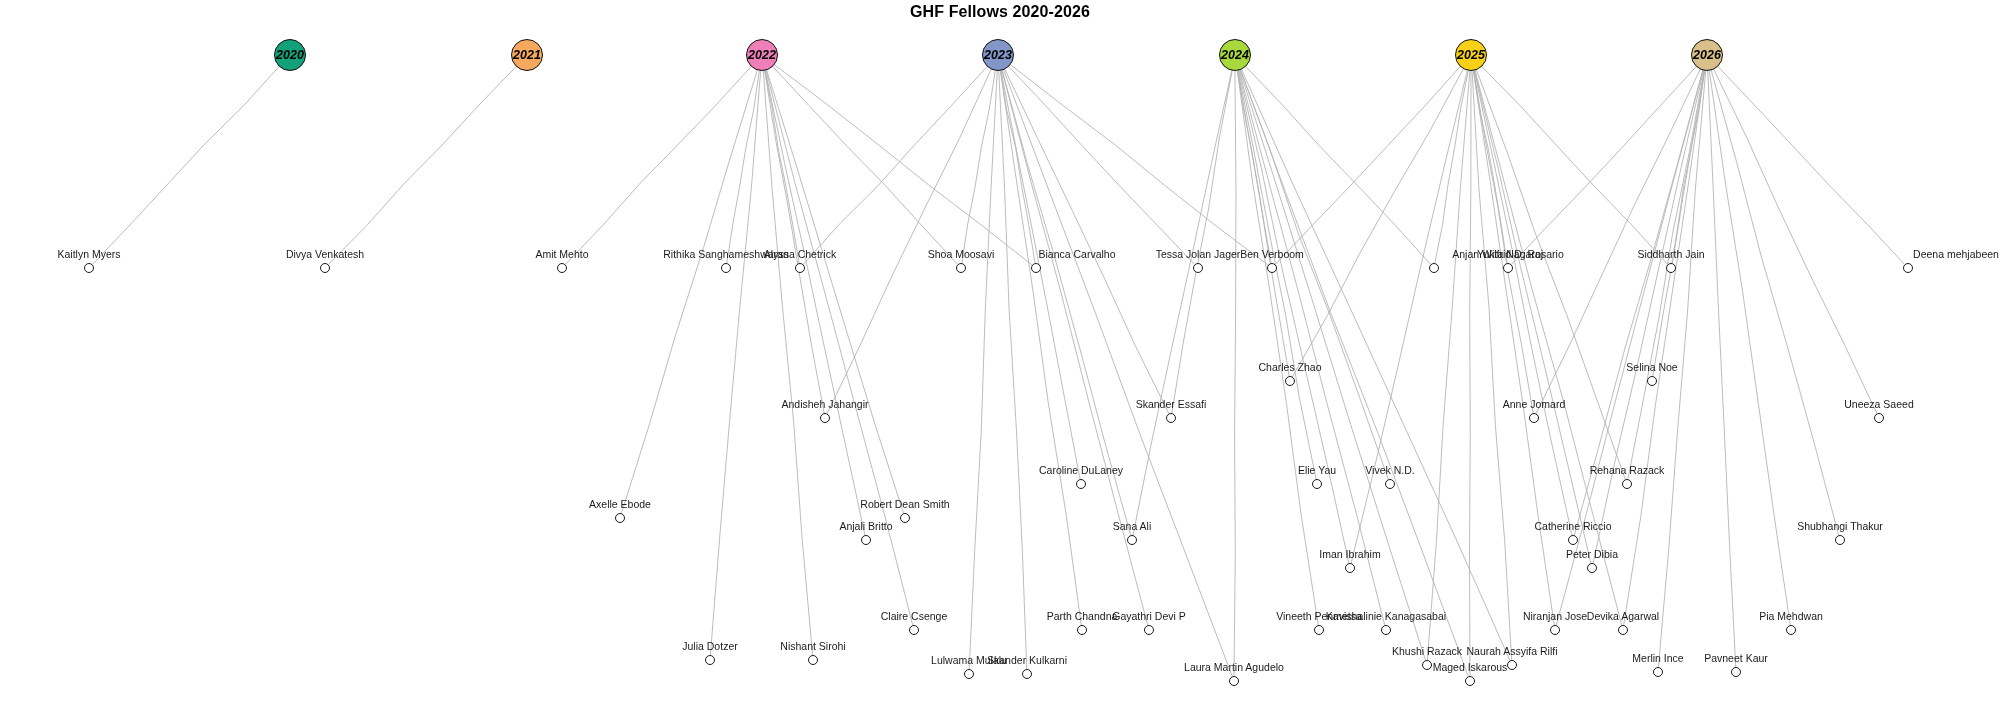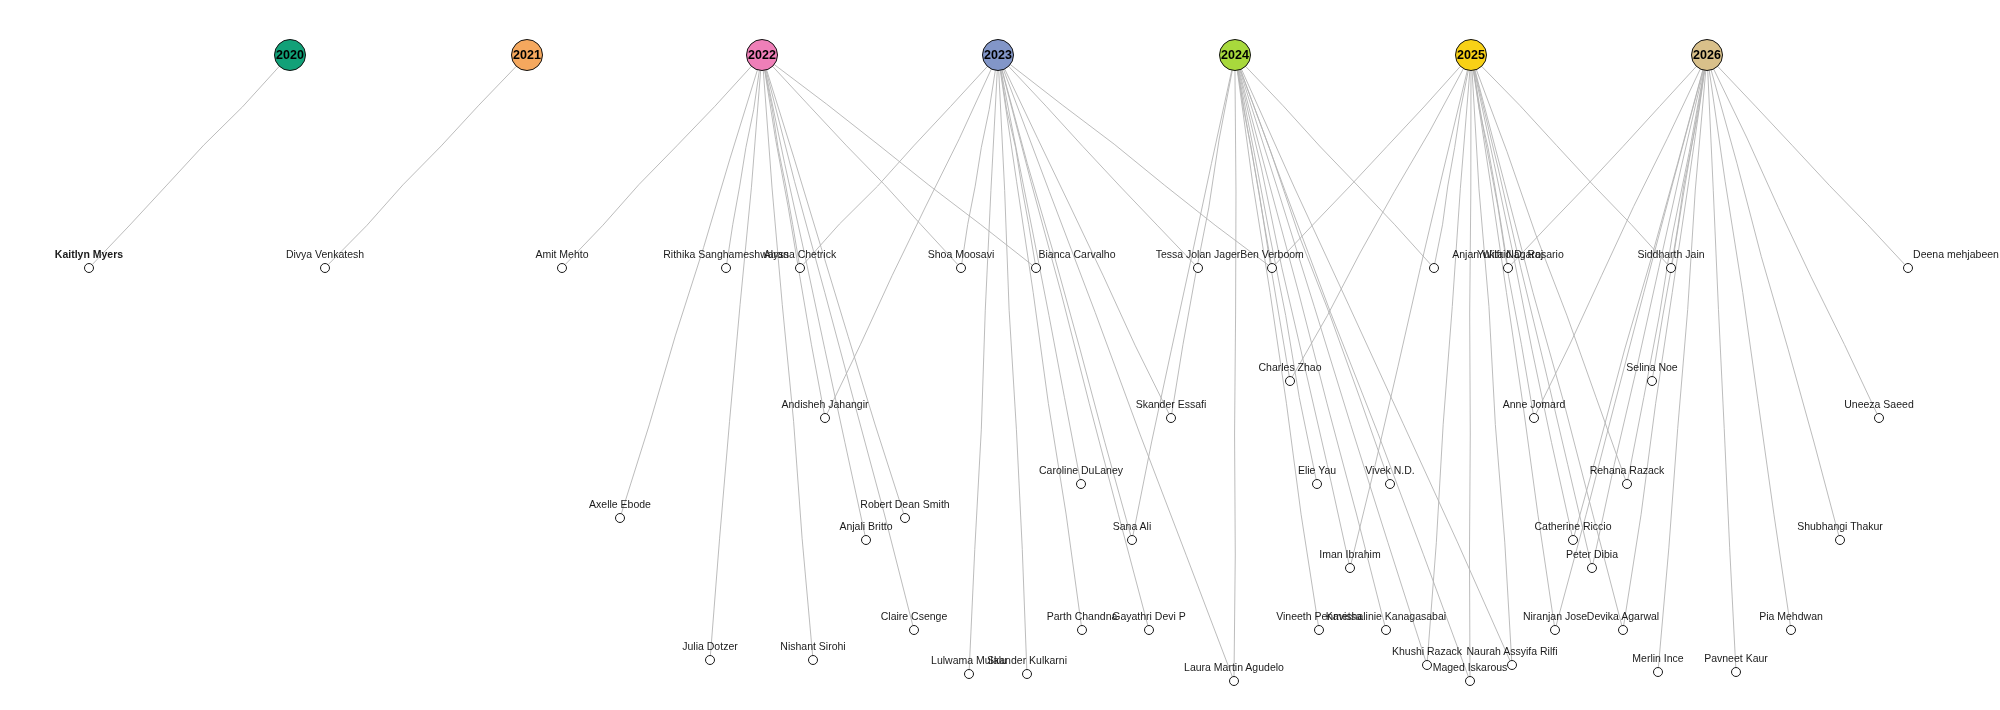--- a/index.html
+++ b/index.html
@@ -51,20 +51,21 @@
     width: 32px;
     height: 32px;
     margin-left: -16px;
     margin-top: -16px;
     border-radius: 50%;
     border: 1.2px solid #111111;
     box-sizing: border-box;
     display: flex;
     align-items: center;
     justify-content: center;
+    font-style: italic;
   }
   .year-label {
     font-size: 12.5px;
     font-weight: bold;
     color: #000000;
     line-height: 1;
     white-space: nowrap;
     pointer-events: none;
   }
   .fellow-node {
@@ -86,20 +87,21 @@
     transform: translate(-50%, -100%);
     line-height: 1;
     pointer-events: none;
   }
 </style>
 </head>
 <body>
 
 <div id="graph-root">
 
+  <div id="graph-title">GHF Fellows 2020-2026</div>
 
   <svg id="edge-layer" viewBox="0 0 2000 710" width="2000" height="710" xmlns="http://www.w3.org/2000/svg" aria-hidden="true">
       <path d="M 279.02 66.64 L 242.46 106.90 L 203.73 145.11 L 166.86 185.07 L 129.91 224.97 L 92.43 264.36" fill="none" stroke="#b4b4b4" stroke-width="0.9" stroke-linecap="round"></path>
       <path d="M 515.99 66.61 L 478.19 105.88 L 441.22 145.95 L 402.97 184.80 L 366.74 225.57 L 328.44 264.37" fill="none" stroke="#b4b4b4" stroke-width="0.9" stroke-linecap="round"></path>
       <path d="M 751.05 66.66 L 714.48 106.72 L 676.85 145.79 L 638.91 184.57 L 602.95 225.20 L 565.42 264.35" fill="none" stroke="#b4b4b4" stroke-width="0.9" stroke-linecap="round"></path>
       <path d="M 759.33 70.78 L 753.72 109.38 L 745.88 147.62 L 739.70 186.13 L 732.75 224.51 L 726.83 263.07" fill="none" stroke="#b4b4b4" stroke-width="0.9" stroke-linecap="round"></path>
       <path d="M 764.81 70.75 L 772.27 109.11 L 778.07 147.76 L 785.82 186.07 L 792.68 224.54 L 799.12 263.08" fill="none" stroke="#b4b4b4" stroke-width="0.9" stroke-linecap="round"></path>
       <path d="M 764.74 70.76 L 775.61 139.40 L 788.31 207.72 L 799.76 276.26 L 811.45 344.75 L 824.15 413.07" fill="none" stroke="#b4b4b4" stroke-width="0.9" stroke-linecap="round"></path>
       <path d="M 757.31 70.30 L 729.93 158.82 L 703.54 247.64 L 675.31 335.90 L 649.28 424.83 L 621.47 513.22" fill="none" stroke="#b4b4b4" stroke-width="0.9" stroke-linecap="round"></path>
       <path d="M 766.72 70.29 L 794.26 158.82 L 821.16 247.55 L 848.10 336.26 L 875.18 424.94 L 903.52 513.22" fill="none" stroke="#b4b4b4" stroke-width="0.9" stroke-linecap="round"></path>
@@ -185,21 +187,21 @@
       <div class="year-node" style="left: 1235px; top: 55px; background: rgb(168, 217, 60);">
         <span class="year-label">2024</span>
       </div>
       <div class="year-node" style="left: 1471px; top: 55px; background: rgb(248, 209, 22);">
         <span class="year-label">2025</span>
       </div>
       <div class="year-node" style="left: 1707px; top: 55px; background: rgb(217, 192, 138);">
         <span class="year-label">2026</span>
       </div>
       <div class="fellow-node" style="left: 89px; top: 268px;"></div>
-      <div class="fellow-label" style="left: 89px; top: 259px; font-weight: bold;">Kaitlyn Myers</div>
+      <div class="fellow-label" style="left: 89px; top: 259px;">Kaitlyn Myers</div>
       <div class="fellow-node" style="left: 325px; top: 268px;"></div>
       <div class="fellow-label" style="left: 325px; top: 259px;">Divya Venkatesh</div>
       <div class="fellow-node" style="left: 562px; top: 268px;"></div>
       <div class="fellow-label" style="left: 562px; top: 259px;">Amit Mehto</div>
       <div class="fellow-node" style="left: 726px; top: 268px;"></div>
       <div class="fellow-label" style="left: 726px; top: 259px;">Rithika Sanghameshwaran</div>
       <div class="fellow-node" style="left: 800px; top: 268px;"></div>
       <div class="fellow-label" style="left: 800px; top: 259px;">Alyssa Chetrick</div>
       <div class="fellow-node" style="left: 961px; top: 268px;"></div>
       <div class="fellow-label" style="left: 961px; top: 259px;">Shoa Moosavi</div>

